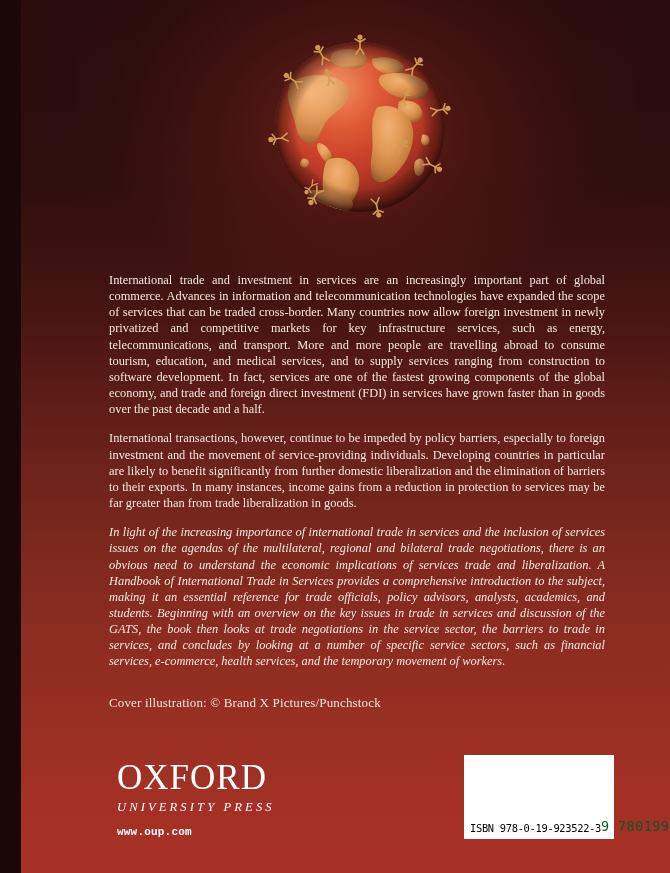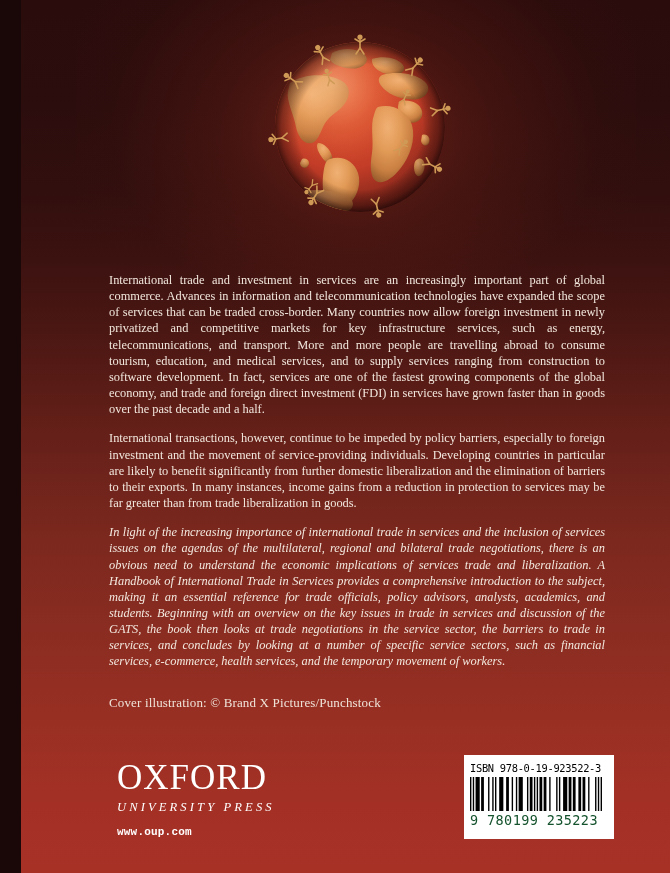--- a/index.html
+++ b/index.html
@@ -121,22 +121,22 @@
 
   
   #barcode-box {
     position: absolute;
     left: 443px;
     top: 755px;
     width: 150px;
     height: 84px;
     background: #ffffff;
     display: flex;
-    flex-direction: column;
-    align-items: flex-start;
+    flex-direction: row;
+    align-items: flex-end;
     justify-content: flex-start;
     box-sizing: border-box;
     padding: 7px 6px 5px 6px;
   }
   #isbn-text {
     font-family: "DejaVu Sans Mono", "Liberation Mono", monospace;
     font-size: 10.4px;
     color: #000;
     letter-spacing: -0.3px;
     white-space: nowrap;

